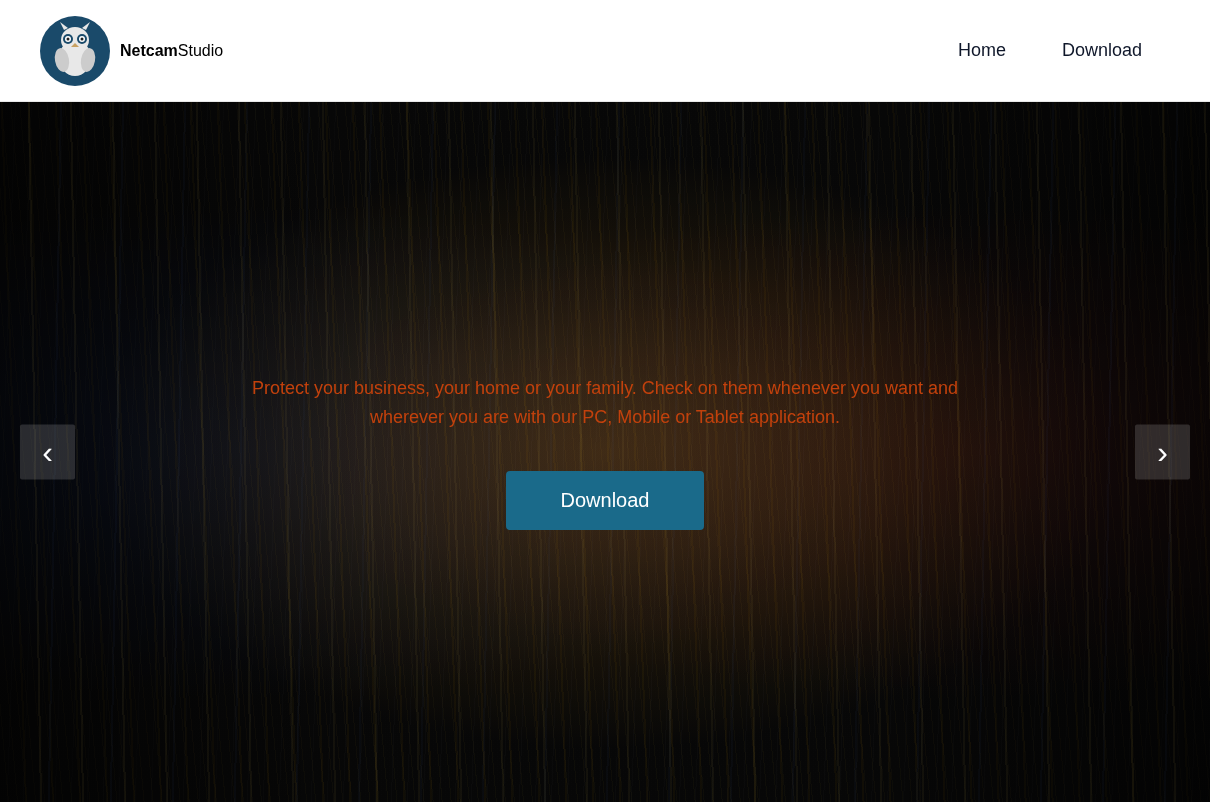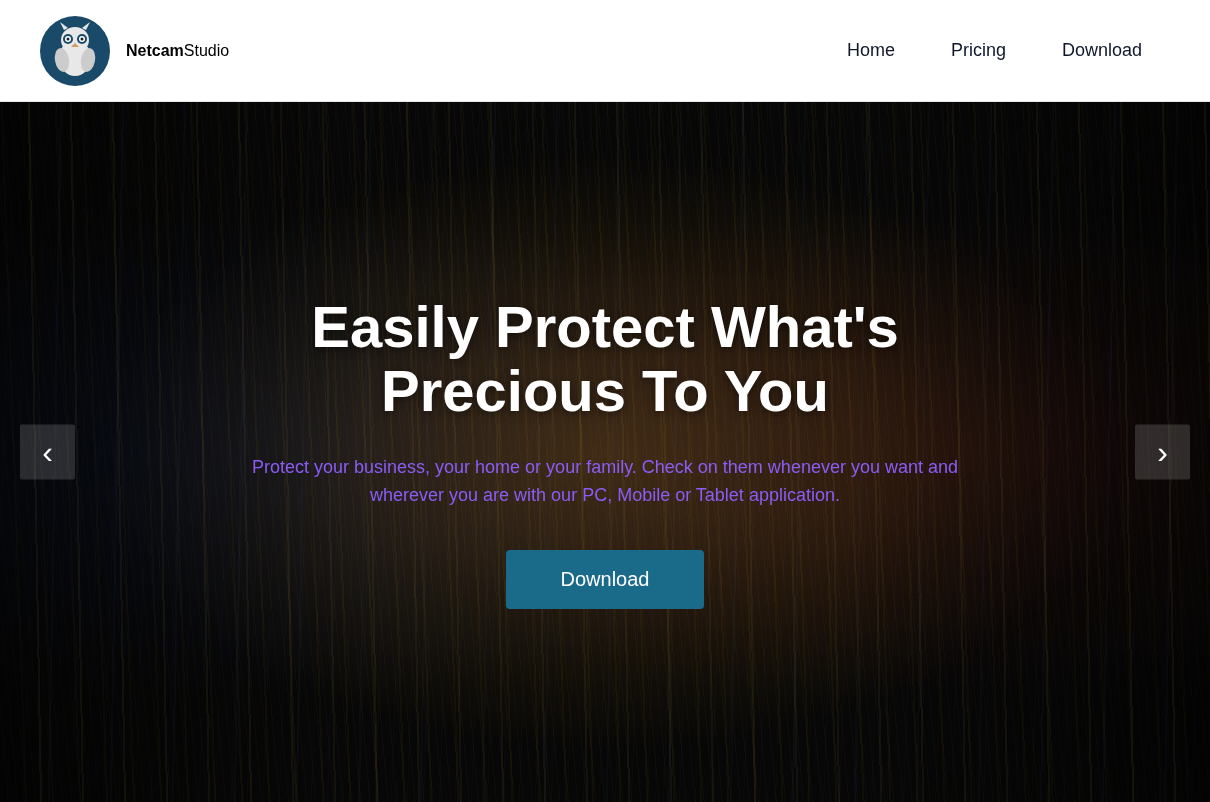--- a/index.html
+++ b/index.html
@@ -21,21 +21,21 @@
       justify-content: space-between;
       padding: 0 40px;
       height: 102px;
       background: #ffffff;
       border-bottom: 1px solid #e8e8e8;
     }
 
     .logo-container {
       display: flex;
       align-items: center;
-      gap: 16px;
+      gap: 10px;
       text-decoration: none;
     }
 
     .logo-icon {
       width: 70px;
       height: 70px;
     }
 
     nav {
       display: flex;
@@ -164,21 +164,21 @@
       font-size: 58px;
       font-weight: 900;
       color: #ffffff;
       line-height: 1.1;
       margin-bottom: 30px;
       text-shadow: 0 2px 10px rgba(0,0,0,0.5);
     }
 
     .hero-subtitle {
       font-size: 18px;
-      color: #8b5cf6;
+      color: #c2410c;
       line-height: 1.6;
       margin-bottom: 40px;
       font-weight: 400;
     }
 
     .hero-download-btn {
       display: inline-block;
       padding: 18px 55px;
       background-color: #1a6a8a;
       color: #ffffff;
@@ -247,37 +247,35 @@
       <ellipse cx="22" cy="44" rx="7" ry="12" fill="#cccccc" transform="rotate(-10 22 44)"></ellipse>
       <ellipse cx="48" cy="44" rx="7" ry="12" fill="#cccccc" transform="rotate(10 48 44)"></ellipse>
     </svg>
     <span>
       <strong>Netcam</strong><span>Studio</span>
     </span>
   </div>
 
   <nav>
     <a class="nav-link">Home</a>
-    <a class="nav-link">Pricing</a>
     <a class="nav-link">Download</a>
   </nav>
 </header>
 
 <section class="hero">
   <div class="hero-bg"></div>
   <div class="hero-lines"></div>
   <div class="hero-overlay"></div>
   <div class="speed-lines"></div>
 
   <button class="arrow-btn arrow-prev">
     <span>‹</span>
   </button>
 
   <div class="hero-content">
-    <h1 class="hero-title">Easily Protect What's Precious To You</h1>
     <p class="hero-subtitle">Protect your business, your home or your family. Check on them whenever you want and wherever you are with our PC, Mobile or Tablet application.</p>
     <button class="hero-download-btn">Download</button>
   </div>
 
   <button class="arrow-btn arrow-next">
     <span>›</span>
   </button>
 </section>
 
 </body></html>

